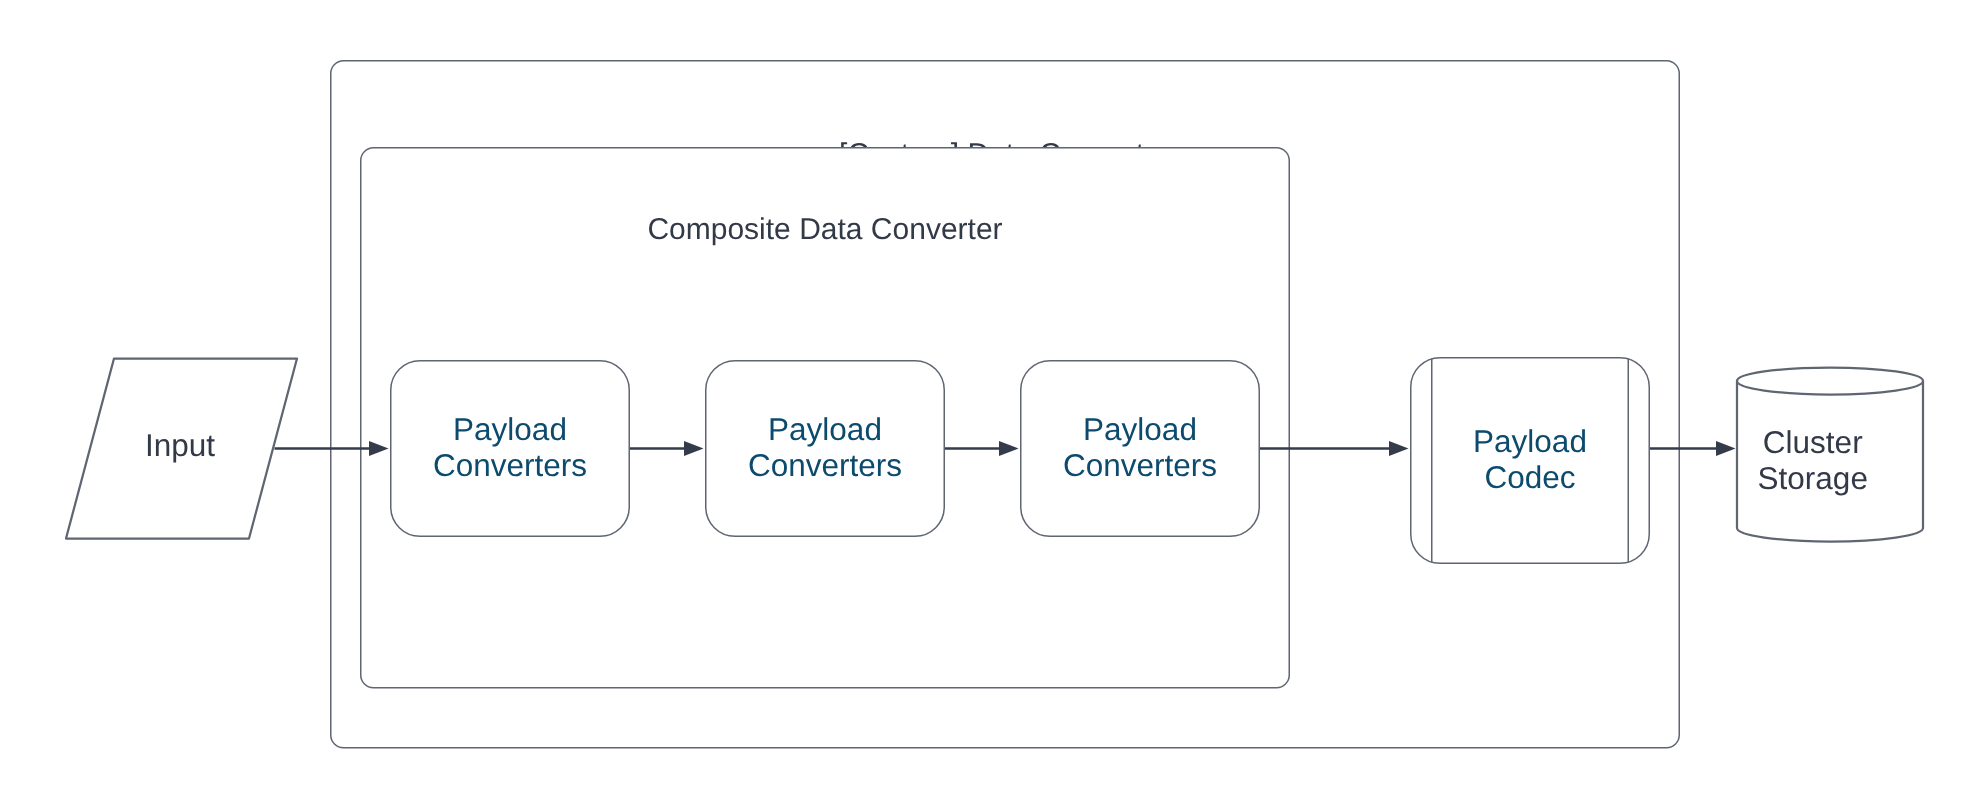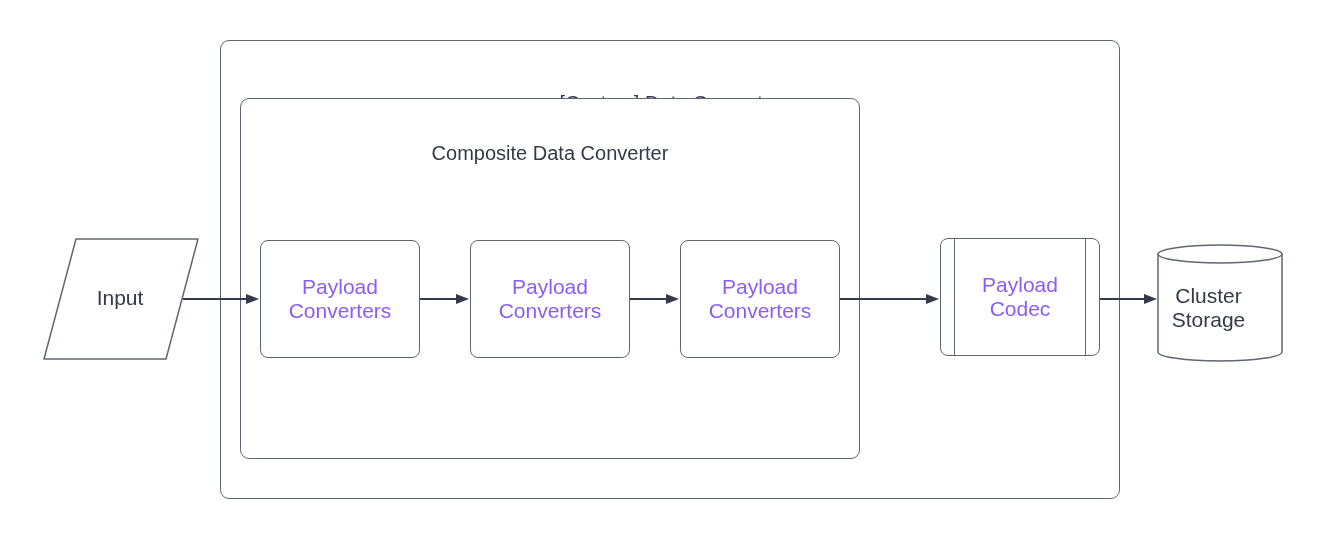--- a/index.html
+++ b/index.html
@@ -32,29 +32,29 @@
     text-align: center;
     font-size: 20px;
     line-height: 28px;
     color: #333a47;
     white-space: nowrap;
   }
   .node {
     position: absolute;
     background: #ffffff;
     border: 1.5px solid #5f6672;
-    border-radius: 8px;
+    border-radius: 20px;
     box-sizing: border-box;
     display: flex;
     align-items: center;
     justify-content: flex-end;
     text-align: center;
     font-size: 21px;
     line-height: 24px;
-    color: #8b5cf6;
+    color: #0c4a6e;
     z-index: 3;
     padding: 0 12px;
   }
   .codec-inner {
     position: absolute;
     top: 0;
     bottom: 0;
     left: 13px;
     right: 13px;
     border-left: 1.5px solid #5f6672;
@@ -114,21 +114,21 @@
   </div>
 
   <div class="node" style="left:470px; top:240px; width:160px; height:118px;">
     <span>Payload Converters</span>
   </div>
 
   <div class="node" style="left:680px; top:240px; width:160px; height:118px;">
     <span>Payload Converters</span>
   </div>
 
-  <div class="node" style="left:940px; top:238px; width:160px; height:118px;">
+  <div class="node" style="left:940px; top:238px; width:160px; height:138px;">
     <div class="codec-inner"></div>
     <span>Payload Codec</span>
   </div>
 
   <svg class="svg-layer" width="1320" height="540" viewBox="0 0 1320 540">
 
     <path class="shape-stroke" d="M 76,239 L 198,239 L 166,359 L 44,359 Z"></path>
 
     <path class="shape-stroke" d="M 1158,254 L 1158,352 A 62,9 0 0 0 1282,352 L 1282,254"></path>
     <ellipse class="shape-stroke" cx="1220" cy="254" rx="62" ry="9"></ellipse>

